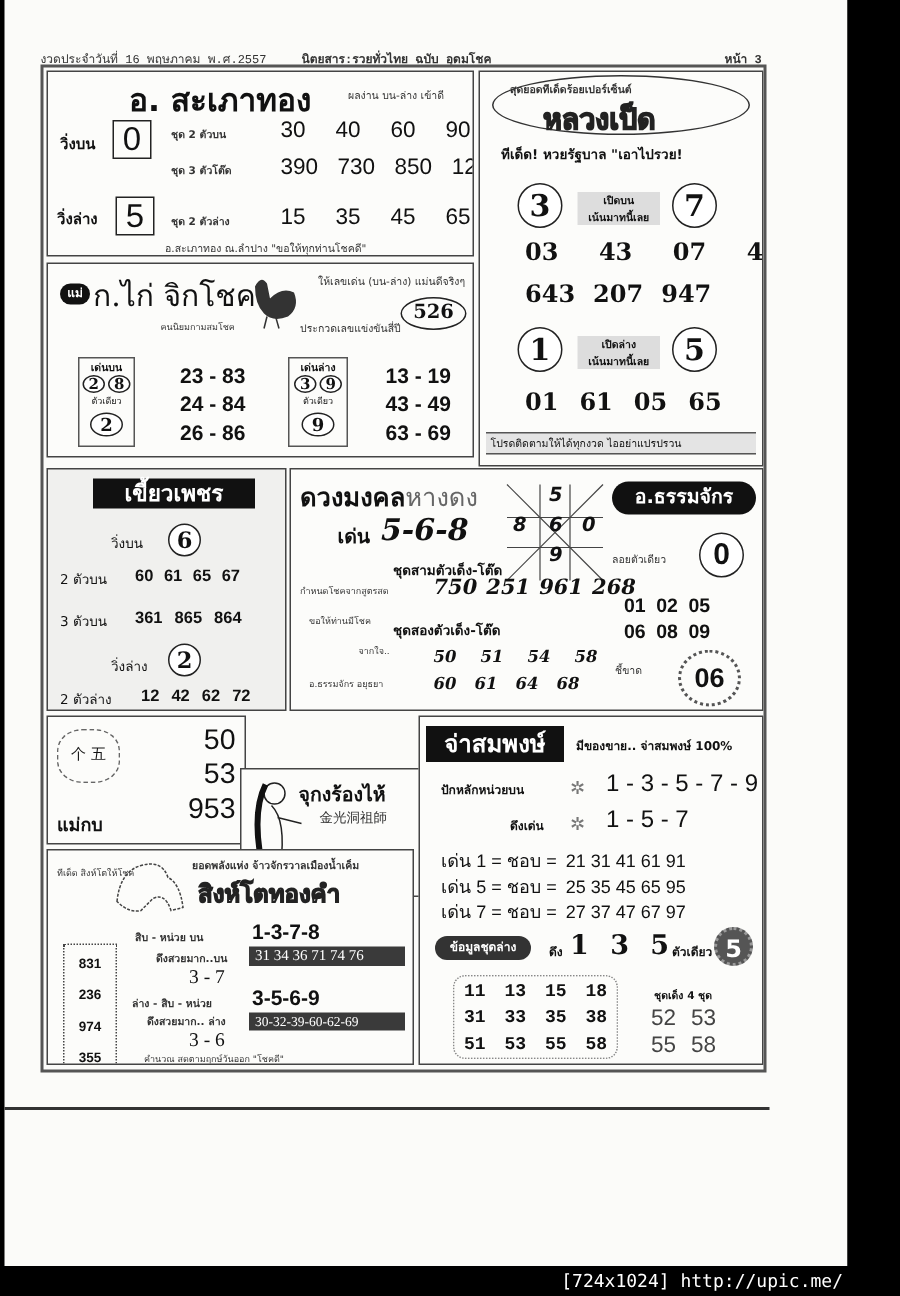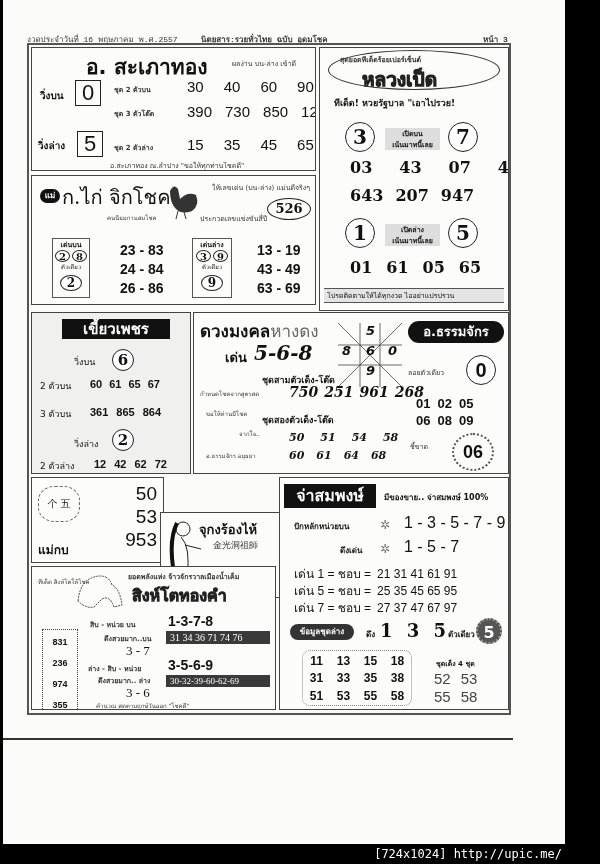--- a/index.html
+++ b/index.html
@@ -303,21 +303,21 @@
       <div class="row" style="gap:6px;">
           <span>เด่น 7 = ชอบ =</span>
           <span>27 37 47 67 97</span>
         </div>
     </div>
     <div style="position:absolute;left:10px;top:146px;width:64px;height:16px;background:#333;color:#fff;border-radius:8px;font-size:8px;font-weight:bold;text-align:center;line-height:16px;">ข้อมูลชุดล่าง</div>
     <div style="position:absolute;left:86px;top:150px;font-size:8px;font-weight:bold;">ดึง</div>
     <div style="position:absolute;left:100px;top:142px;font-size:18px;font-weight:bold;font-family:'DejaVu Serif',serif;letter-spacing:4px;">1 3 5</div>
     <div style="position:absolute;left:168px;top:150px;font-size:8px;font-weight:bold;">ตัวเดียว</div>
     <div style="position:absolute;left:196px;top:140px;width:26px;height:26px;border-radius:50%;background:#555;color:#fff;font-size:16px;font-weight:bold;text-align:center;line-height:26px;border:2px dotted #999;">5</div>
-    <div style="position:absolute;left:22px;top:172px;width:110px;height:56px;border:1px dotted #888;border-radius:8px;display:grid;grid-template-columns:repeat(4,1fr);font-family:Liberation Sans, sans-serif;font-weight:bold;font-size:12px;text-align:center;line-height:17px;padding-top:2px;">
+    <div style="position:absolute;left:22px;top:172px;width:110px;height:56px;border:1px dotted #888;border-radius:8px;display:grid;grid-template-columns:repeat(4,1fr);font-family:Liberation Mono, monospace;font-weight:bold;font-size:12px;text-align:center;line-height:17px;padding-top:2px;">
       <span>11</span>
       <span>13</span>
       <span>15</span>
       <span>18</span>
       <span>31</span>
       <span>33</span>
       <span>35</span>
       <span>38</span>
       <span>51</span>
       <span>53</span>

